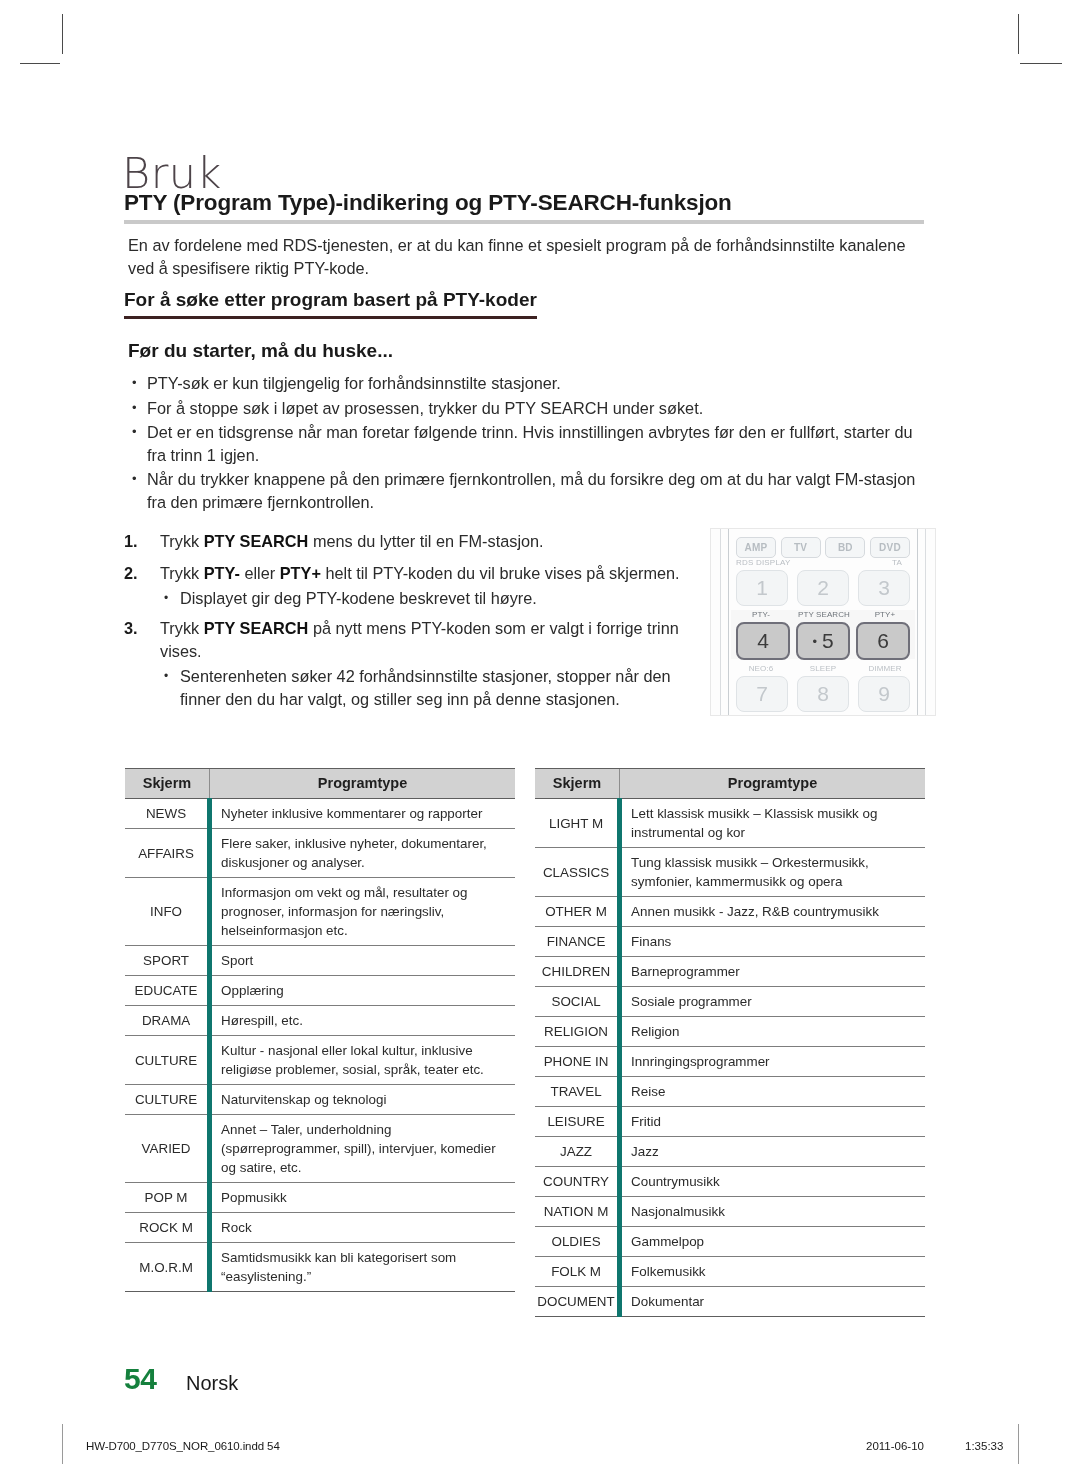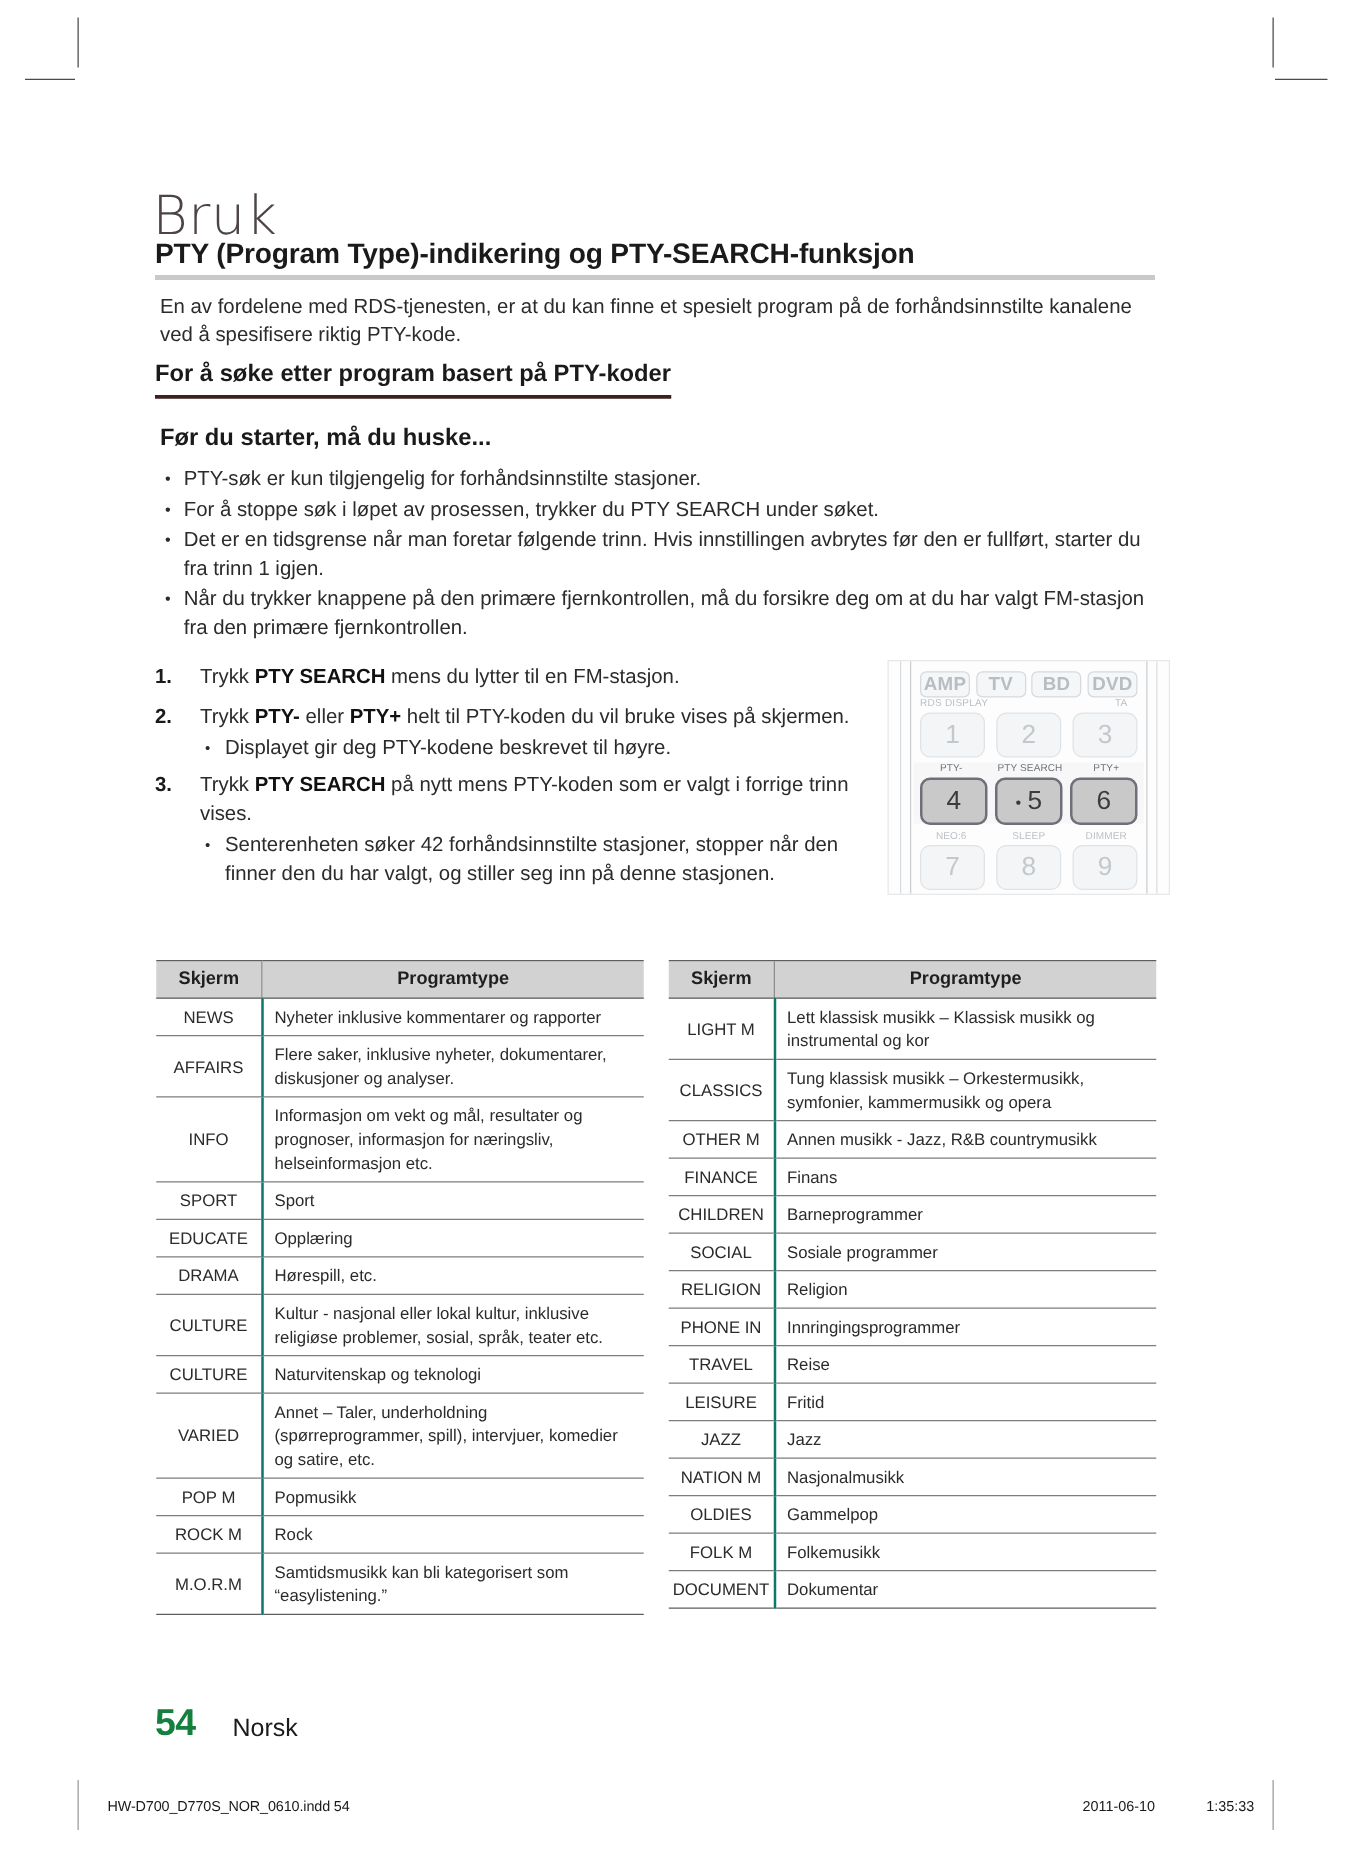--- a/index.html
+++ b/index.html
@@ -204,21 +204,21 @@
     display: flex;
     justify-content: space-between;
   }
   .src-btn {
     width: 38px;
     height: 19px;
     border: 1px solid #d6dade;
     border-radius: 5px;
     background: #f4f6f7;
     color: #b7bdc2;
-    font-size: 15px;
+    font-size: 10px;
     font-weight: bold;
     display: flex;
     align-items: center;
     justify-content: center;
     letter-spacing: 0.2px;
   }
   .sub-lab {
     position: absolute;
     font-size: 8px;
     color: #b9bec3;
@@ -307,21 +307,21 @@
     vertical-align: middle;
     line-height: 19px;
   }
   .pty-table td.code {
     text-align: center;
     padding: 5px 2px;
     width: 100px;
   }
   .pty-table td.desc {
     padding: 5px 4px 5px 9px;
-    border-left: 2px solid #0f766e;
+    border-left: 5px solid #0f766e;
   }
   .pty-table tr:last-child td { border-bottom: 1px solid #5e5e5e; }
 
   
   .page-num {
     position: absolute;
     left: 124px;
     top: 1362px;
     font-size: 30px;
     font-weight: bold;
@@ -593,20 +593,24 @@
         </tr>
         <tr>
           <td class="code">LEISURE</td>
           <td class="desc">Fritid</td>
         </tr>
         <tr>
           <td class="code">JAZZ</td>
           <td class="desc">Jazz</td>
         </tr>
         <tr>
+          <td class="code">COUNTRY</td>
+          <td class="desc">Countrymusikk</td>
+        </tr>
+        <tr>
           <td class="code">NATION M</td>
           <td class="desc">Nasjonalmusikk</td>
         </tr>
         <tr>
           <td class="code">OLDIES</td>
           <td class="desc">Gammelpop</td>
         </tr>
         <tr>
           <td class="code">FOLK M</td>
           <td class="desc">Folkemusikk</td>

